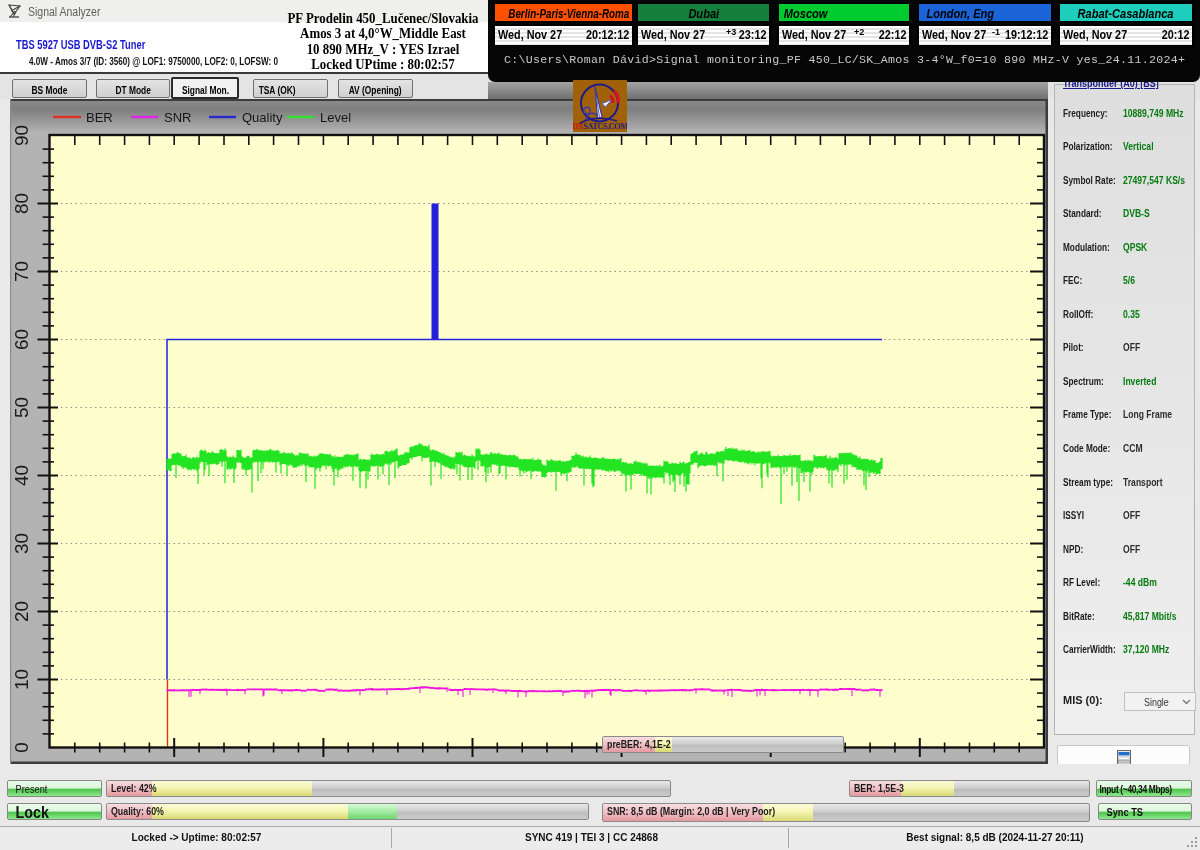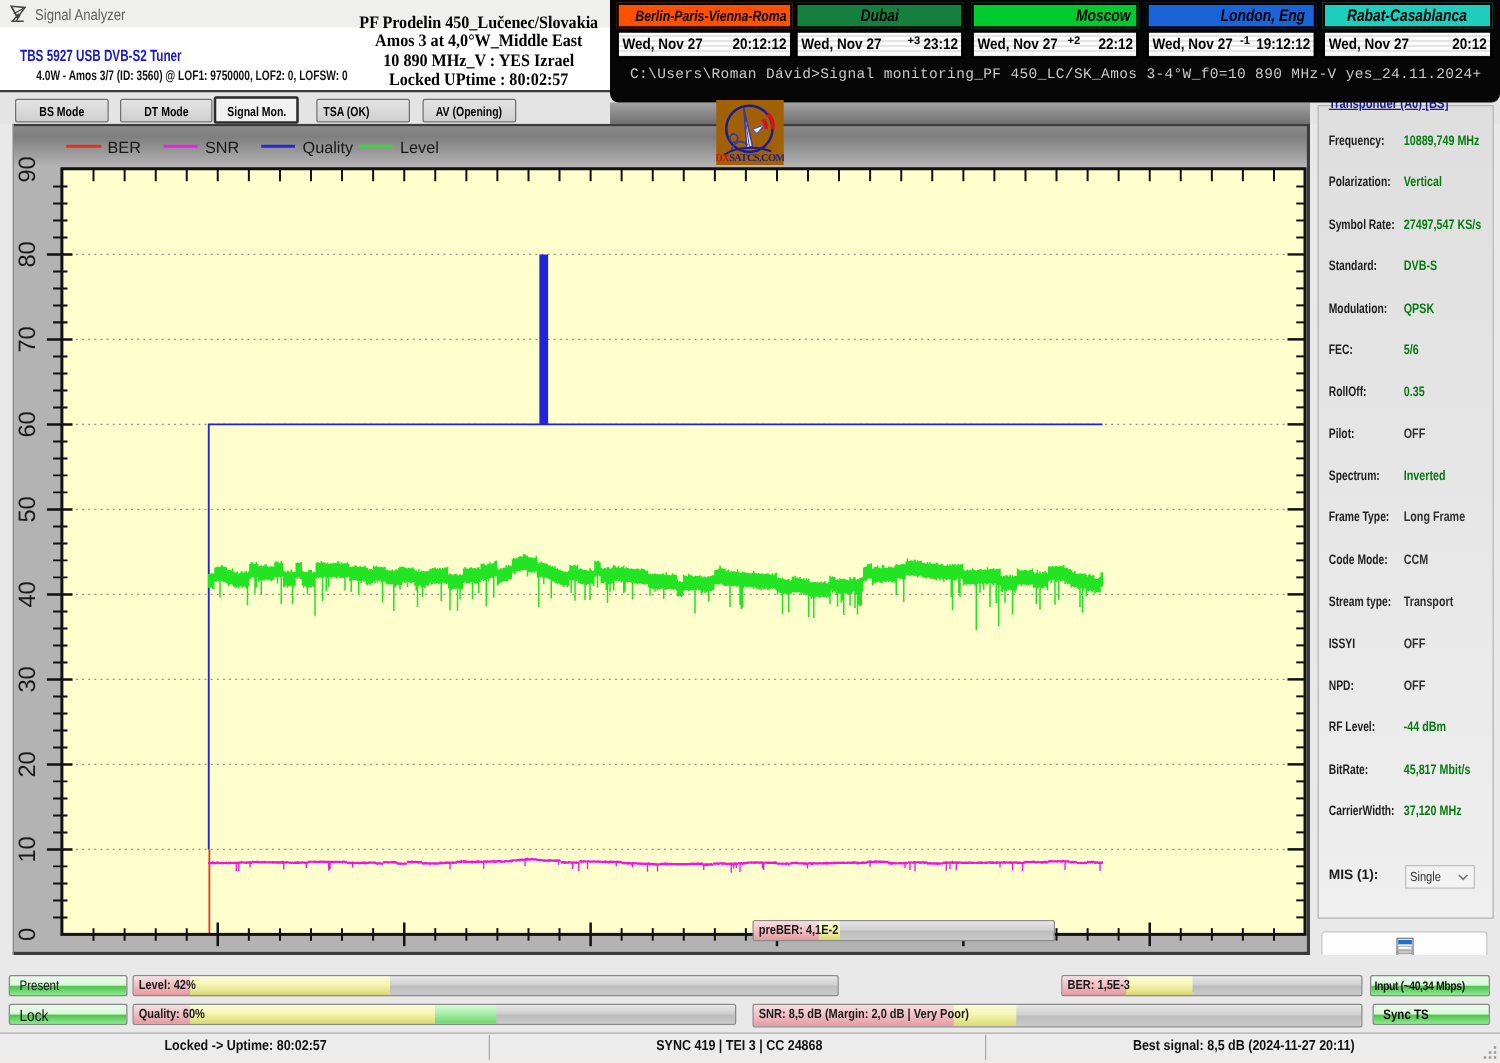--- a/index.html
+++ b/index.html
@@ -60,22 +60,22 @@
     <div style="position:absolute;left:8px;top:424px;font-size:11px;font-weight:bold;color:#1c1c1c;white-space:nowrap;transform:scaleX(0.75);transform-origin:left">ISSYI</div>
 <div style="position:absolute;left:68px;top:424px;font-size:11px;font-weight:bold;color:#2e2e2e;white-space:nowrap;transform:scaleX(0.78);transform-origin:left">OFF</div>
     <div style="position:absolute;left:8px;top:458px;font-size:11px;font-weight:bold;color:#1c1c1c;white-space:nowrap;transform:scaleX(0.75);transform-origin:left">NPD:</div>
 <div style="position:absolute;left:68px;top:458px;font-size:11px;font-weight:bold;color:#2e2e2e;white-space:nowrap;transform:scaleX(0.78);transform-origin:left">OFF</div>
     <div style="position:absolute;left:8px;top:491px;font-size:11px;font-weight:bold;color:#1c1c1c;white-space:nowrap;transform:scaleX(0.75);transform-origin:left">RF Level:</div>
 <div style="position:absolute;left:68px;top:491px;font-size:11px;font-weight:bold;color:#067a10;white-space:nowrap;transform:scaleX(0.78);transform-origin:left">-44 dBm</div>
     <div style="position:absolute;left:8px;top:525px;font-size:11px;font-weight:bold;color:#1c1c1c;white-space:nowrap;transform:scaleX(0.75);transform-origin:left">BitRate:</div>
 <div style="position:absolute;left:68px;top:525px;font-size:11px;font-weight:bold;color:#067a10;white-space:nowrap;transform:scaleX(0.78);transform-origin:left">45,817 Mbit/s</div>
     <div style="position:absolute;left:8px;top:558px;font-size:11px;font-weight:bold;color:#1c1c1c;white-space:nowrap;transform:scaleX(0.75);transform-origin:left">CarrierWidth:</div>
 <div style="position:absolute;left:68px;top:558px;font-size:11px;font-weight:bold;color:#067a10;white-space:nowrap;transform:scaleX(0.78);transform-origin:left">37,120 MHz</div>
-<div style="position:absolute;left:8px;top:609px;font-size:11px;font-weight:bold;color:#1c1c1c">MIS (1):</div>
-<div style="position:absolute;left:69px;top:607px;width:51px;height:17px;background:#f2f2f2;border:1px solid #c0c0c0;line-height:16px;padding-left:3px"><span style="display:inline-block;font-size:10.5px;color:#333;transform:scaleX(0.85);transform-origin:left">Single</span><svg width="9" height="6" viewBox="0 0 9 6" style="position:absolute;right:4px;top:6px">
+<div style="position:absolute;left:8px;top:609px;font-size:11px;font-weight:bold;color:#1c1c1c">MIS (0):</div>
+<div style="position:absolute;left:69px;top:607px;width:51px;height:17px;background:#f2f2f2;border:1px solid #c0c0c0;line-height:16px;padding-left:19px"><span style="display:inline-block;font-size:10.5px;color:#333;transform:scaleX(0.85);transform-origin:left">Single</span><svg width="9" height="6" viewBox="0 0 9 6" style="position:absolute;right:4px;top:6px">
         <path d="M1,1 L4.5,4.5 L8,1" stroke="#777" stroke-width="1.4" fill="none"></path>
       </svg></div>
 </div>
 
 <div style="position:absolute;left:1057px;top:745px;width:133px;height:24px;background:#fdfdfd;border:1px solid #c8c8c8;border-radius:3px;box-sizing:border-box">
 <svg width="14" height="15" viewBox="0 0 14 15" style="position:absolute;left:59px;top:4px">
 <rect x="0.5" y="0.5" width="13" height="14" fill="#e8e8e8" stroke="#666"></rect>
 <rect x="1.5" y="2" width="11" height="3.4" fill="#1f6fd0"></rect>
 <rect x="1.5" y="7" width="11" height="2.4" fill="#ffffff" stroke="#999" stroke-width="0.5"></rect>
 <rect x="1.5" y="10.6" width="11" height="2.4" fill="#c9c9c9" stroke="#888" stroke-width="0.5"></rect>
@@ -310,29 +310,29 @@
 </div>
 <div style="position:absolute;left:636px;top:1px;width:135px;height:46px">
  <div style="position:absolute;left:0;top:1px;width:131px;height:17px;background:#15803d;border:2px solid #000;text-align:center;color:#000"><span style="display:inline-block;transform:scaleX(0.82);transform-origin:center;font-style:italic;font-weight:bold;font-size:13.5px;line-height:17px;white-space:nowrap">Dubai</span></div>
  <div style="position:absolute;left:0;top:23px;width:131px;height:19px;border:2px solid #000;background:repeating-linear-gradient(180deg,#ffffff 0px,#ffffff 2px,#e4e4e4 2px,#e4e4e4 4px);color:#000;font-weight:bold;font-size:12.3px;line-height:19px">
    <span style="position:absolute;left:3px;transform:scaleX(0.88);transform-origin:left">Wed, Nov 27</span>
       <div style="position:absolute;left:88px;top:2px;font-size:9px;font-weight:bold;line-height:9px">+3</div>
       <span style="position:absolute;right:3px;transform:scaleX(0.88);transform-origin:right">23:12</span>
  </div>
 </div>
 <div style="position:absolute;left:777px;top:1px;width:134px;height:46px">
- <div style="position:absolute;left:0;top:1px;width:130px;height:17px;background:#00cb2e;border:2px solid #000;text-align:right;color:#000"><span style="display:inline-block;transform:scaleX(0.82);transform-origin:center;font-style:italic;font-weight:bold;font-size:13.5px;line-height:17px;white-space:nowrap">Moscow</span></div>
+ <div style="position:absolute;left:0;top:1px;width:130px;height:17px;background:#00cb2e;border:2px solid #000;text-align:left;color:#000"><span style="display:inline-block;transform:scaleX(0.82);transform-origin:center;font-style:italic;font-weight:bold;font-size:13.5px;line-height:17px;white-space:nowrap">Moscow</span></div>
  <div style="position:absolute;left:0;top:23px;width:130px;height:19px;border:2px solid #000;background:repeating-linear-gradient(180deg,#ffffff 0px,#ffffff 2px,#e4e4e4 2px,#e4e4e4 4px);color:#000;font-weight:bold;font-size:12.3px;line-height:19px">
    <span style="position:absolute;left:3px;transform:scaleX(0.88);transform-origin:left">Wed, Nov 27</span>
       <div style="position:absolute;left:75px;top:2px;font-size:9px;font-weight:bold;line-height:9px">+2</div>
       <span style="position:absolute;right:3px;transform:scaleX(0.88);transform-origin:right">22:12</span>
  </div>
 </div>
 <div style="position:absolute;left:917px;top:1px;width:136px;height:46px">
- <div style="position:absolute;left:0;top:1px;width:132px;height:17px;background:#1a64d8;border:2px solid #000;text-align:right;color:#000"><span style="display:inline-block;transform:scaleX(0.82);transform-origin:center;font-style:italic;font-weight:bold;font-size:13.5px;line-height:17px;white-space:nowrap">London, Eng</span></div>
+ <div style="position:absolute;left:0;top:1px;width:132px;height:17px;background:#1a64d8;border:2px solid #000;text-align:left;color:#000"><span style="display:inline-block;transform:scaleX(0.82);transform-origin:center;font-style:italic;font-weight:bold;font-size:13.5px;line-height:17px;white-space:nowrap">London, Eng</span></div>
  <div style="position:absolute;left:0;top:23px;width:132px;height:19px;border:2px solid #000;background:repeating-linear-gradient(180deg,#ffffff 0px,#ffffff 2px,#e4e4e4 2px,#e4e4e4 4px);color:#000;font-weight:bold;font-size:12.3px;line-height:19px">
    <span style="position:absolute;left:3px;transform:scaleX(0.88);transform-origin:left">Wed, Nov 27</span>
       <div style="position:absolute;left:73px;top:2px;font-size:9px;font-weight:bold;line-height:9px">-1</div>
       <span style="position:absolute;right:3px;transform:scaleX(0.88);transform-origin:right">19:12:12</span>
  </div>
 </div>
 <div style="position:absolute;left:1058px;top:1px;width:136px;height:46px">
  <div style="position:absolute;left:0;top:1px;width:132px;height:17px;background:#1ecdbc;border:2px solid #000;text-align:center;color:#000"><span style="display:inline-block;transform:scaleX(0.82);transform-origin:center;font-style:italic;font-weight:bold;font-size:13.5px;line-height:17px;white-space:nowrap">Rabat-Casablanca</span></div>
  <div style="position:absolute;left:0;top:23px;width:132px;height:19px;border:2px solid #000;background:repeating-linear-gradient(180deg,#ffffff 0px,#ffffff 2px,#e4e4e4 2px,#e4e4e4 4px);color:#000;font-weight:bold;font-size:12.3px;line-height:19px">
    <span style="position:absolute;left:3px;transform:scaleX(0.88);transform-origin:left">Wed, Nov 27</span>
@@ -367,21 +367,21 @@
     <div style="position:absolute;left:0px;top:0;width:52px;height:100%;background:linear-gradient(180deg,#f8dee0 0%,#f0c2c6 45%,#e49aa0 100%)"></div>
     <div style="position:absolute;left:52px;top:0;width:17px;height:100%;background:linear-gradient(180deg,#fbfbd8 0%,#f5f5b4 45%,#d9d973 100%)"></div>
 <div style="position:absolute;left:4px;top:0;font-size:10.5px;font-weight:bold;color:#1a1a1a;line-height:15px;white-space:nowrap;transform:scaleX(0.84);transform-origin:left">preBER: 4,1E-2</div>
   </div>
 <div style="position:absolute;left:849px;top:780px;width:241px;height:17px;border:1px solid #8a8a8a;border-radius:2px;background:linear-gradient(180deg,#e8e8e8 0%,#cfcfcf 45%,#bdbdbd 55%,#cacaca 100%);box-sizing:border-box;overflow:hidden">
     <div style="position:absolute;left:0px;top:0;width:51px;height:100%;background:linear-gradient(180deg,#f8dee0 0%,#f0c2c6 45%,#e49aa0 100%)"></div>
     <div style="position:absolute;left:51px;top:0;width:53px;height:100%;background:linear-gradient(180deg,#fbfbd8 0%,#f5f5b4 45%,#d9d973 100%)"></div>
 <div style="position:absolute;left:4px;top:0;font-size:10.5px;font-weight:bold;color:#1a1a1a;line-height:15px;white-space:nowrap;transform:scaleX(0.84);transform-origin:left">BER: 1,5E-3</div>
   </div>
 <div style="position:absolute;left:1096px;top:780px;width:96px;height:17px;border:1px solid #878787;border-radius:2px;background:linear-gradient(180deg,#eafbea 0%,#dcf6dc 47%,#4fc44f 55%,#8cea8c 100%);font-size:11px;font-weight:bold;color:#111;line-height:17px;box-sizing:border-box"><span style="display:inline-block;padding-left:9px;transform:scaleX(0.84);transform-origin:left" class="inp">Input (~40,34 Mbps)</span></div>
-<div style="position:absolute;left:7px;top:803px;width:95px;height:17px;border:1px solid #878787;border-radius:2px;background:linear-gradient(180deg,#eafbea 0%,#dcf6dc 47%,#4fc44f 55%,#8cea8c 100%);font-size:13px;font-weight:normal;color:#111;line-height:17px;box-sizing:border-box"><span style="display:inline-block;padding-left:9px;transform:scaleX(0.84);transform-origin:left">Lock</span></div>
+<div style="position:absolute;left:7px;top:803px;width:95px;height:17px;border:1px solid #878787;border-radius:2px;background:linear-gradient(180deg,#eafbea 0%,#dcf6dc 47%,#4fc44f 55%,#8cea8c 100%);font-size:17px;font-weight:bold;color:#111;line-height:17px;box-sizing:border-box"><span style="display:inline-block;padding-left:9px;transform:scaleX(0.84);transform-origin:left">Lock</span></div>
 <div style="position:absolute;left:106px;top:803px;width:483px;height:17px;border:1px solid #8a8a8a;border-radius:2px;background:linear-gradient(180deg,#e8e8e8 0%,#cfcfcf 45%,#bdbdbd 55%,#cacaca 100%);box-sizing:border-box;overflow:hidden">
     <div style="position:absolute;left:0px;top:0;width:45px;height:100%;background:linear-gradient(180deg,#f8dee0 0%,#f0c2c6 45%,#e49aa0 100%)"></div>
     <div style="position:absolute;left:45px;top:0;width:196px;height:100%;background:linear-gradient(180deg,#fbfbd8 0%,#f5f5b4 45%,#d9d973 100%)"></div>
     <div style="position:absolute;left:241px;top:0;width:49px;height:100%;background:linear-gradient(180deg,#d8f8d8 0%,#a8eea8 45%,#6ed66e 100%)"></div>
 <div style="position:absolute;left:4px;top:0;font-size:10.5px;font-weight:bold;color:#1a1a1a;line-height:15px;white-space:nowrap;transform:scaleX(0.84);transform-origin:left">Quality: 60%</div>
   </div>
 <div style="position:absolute;left:602px;top:803px;width:488px;height:19px;border:1px solid #8a8a8a;border-radius:2px;background:linear-gradient(180deg,#e8e8e8 0%,#cfcfcf 45%,#bdbdbd 55%,#cacaca 100%);box-sizing:border-box;overflow:hidden">
     <div style="position:absolute;left:0px;top:0;width:160px;height:100%;background:linear-gradient(180deg,#f8dee0 0%,#f0c2c6 45%,#e49aa0 100%)"></div>
     <div style="position:absolute;left:160px;top:0;width:50px;height:100%;background:linear-gradient(180deg,#fbfbd8 0%,#f5f5b4 45%,#d9d973 100%)"></div>
 <div style="position:absolute;left:4px;top:0;font-size:10.5px;font-weight:bold;color:#1a1a1a;line-height:15px;white-space:nowrap;transform:scaleX(0.84);transform-origin:left">SNR: 8,5 dB (Margin: 2,0 dB | Very Poor)</div>

